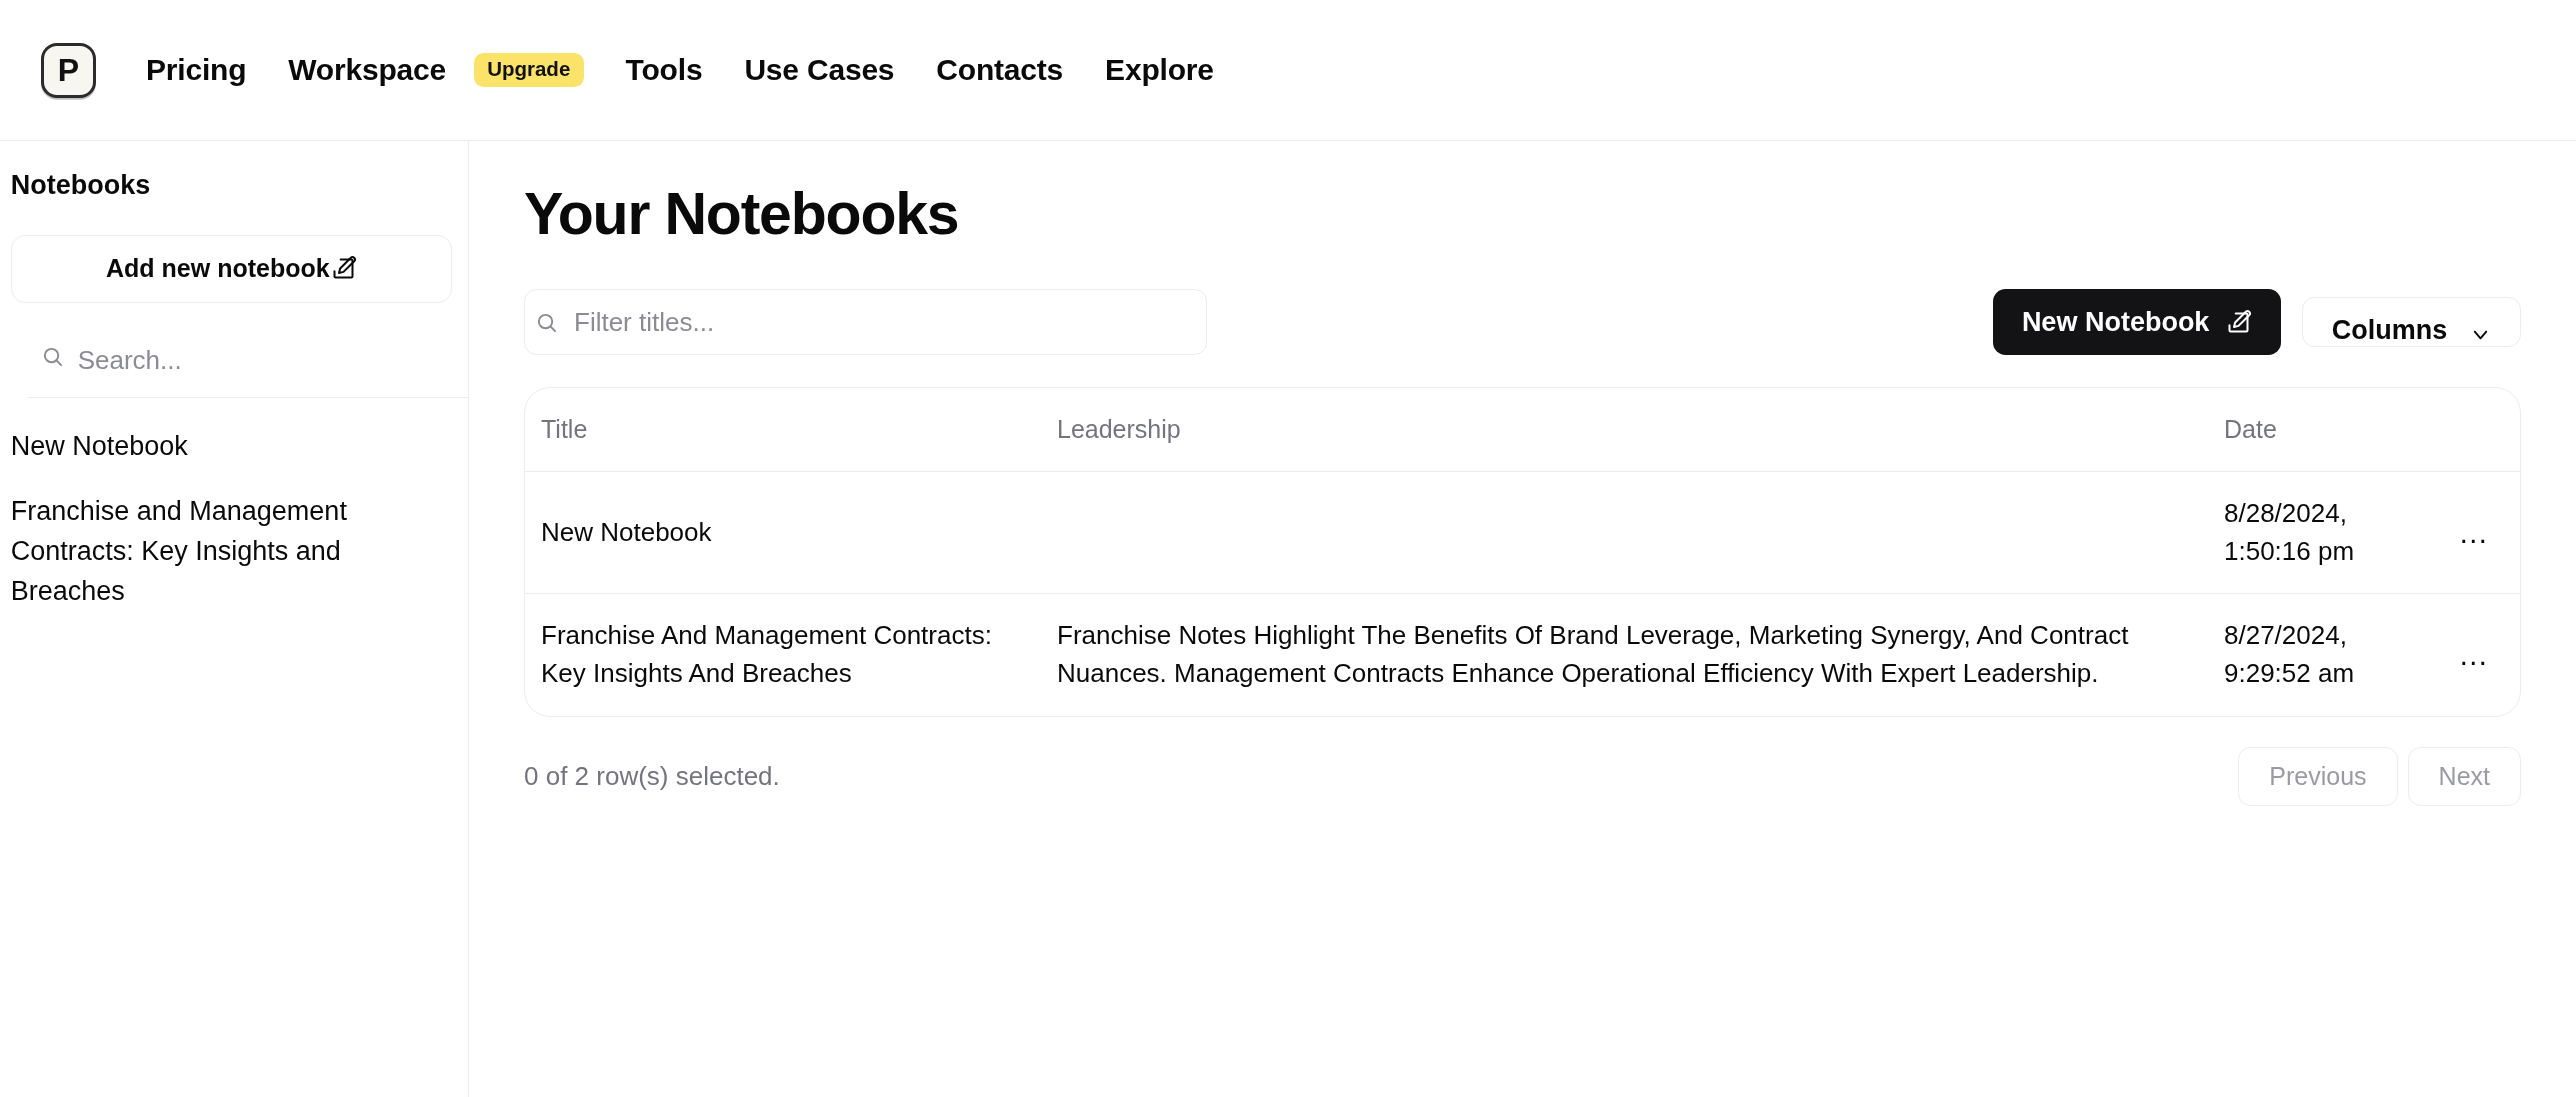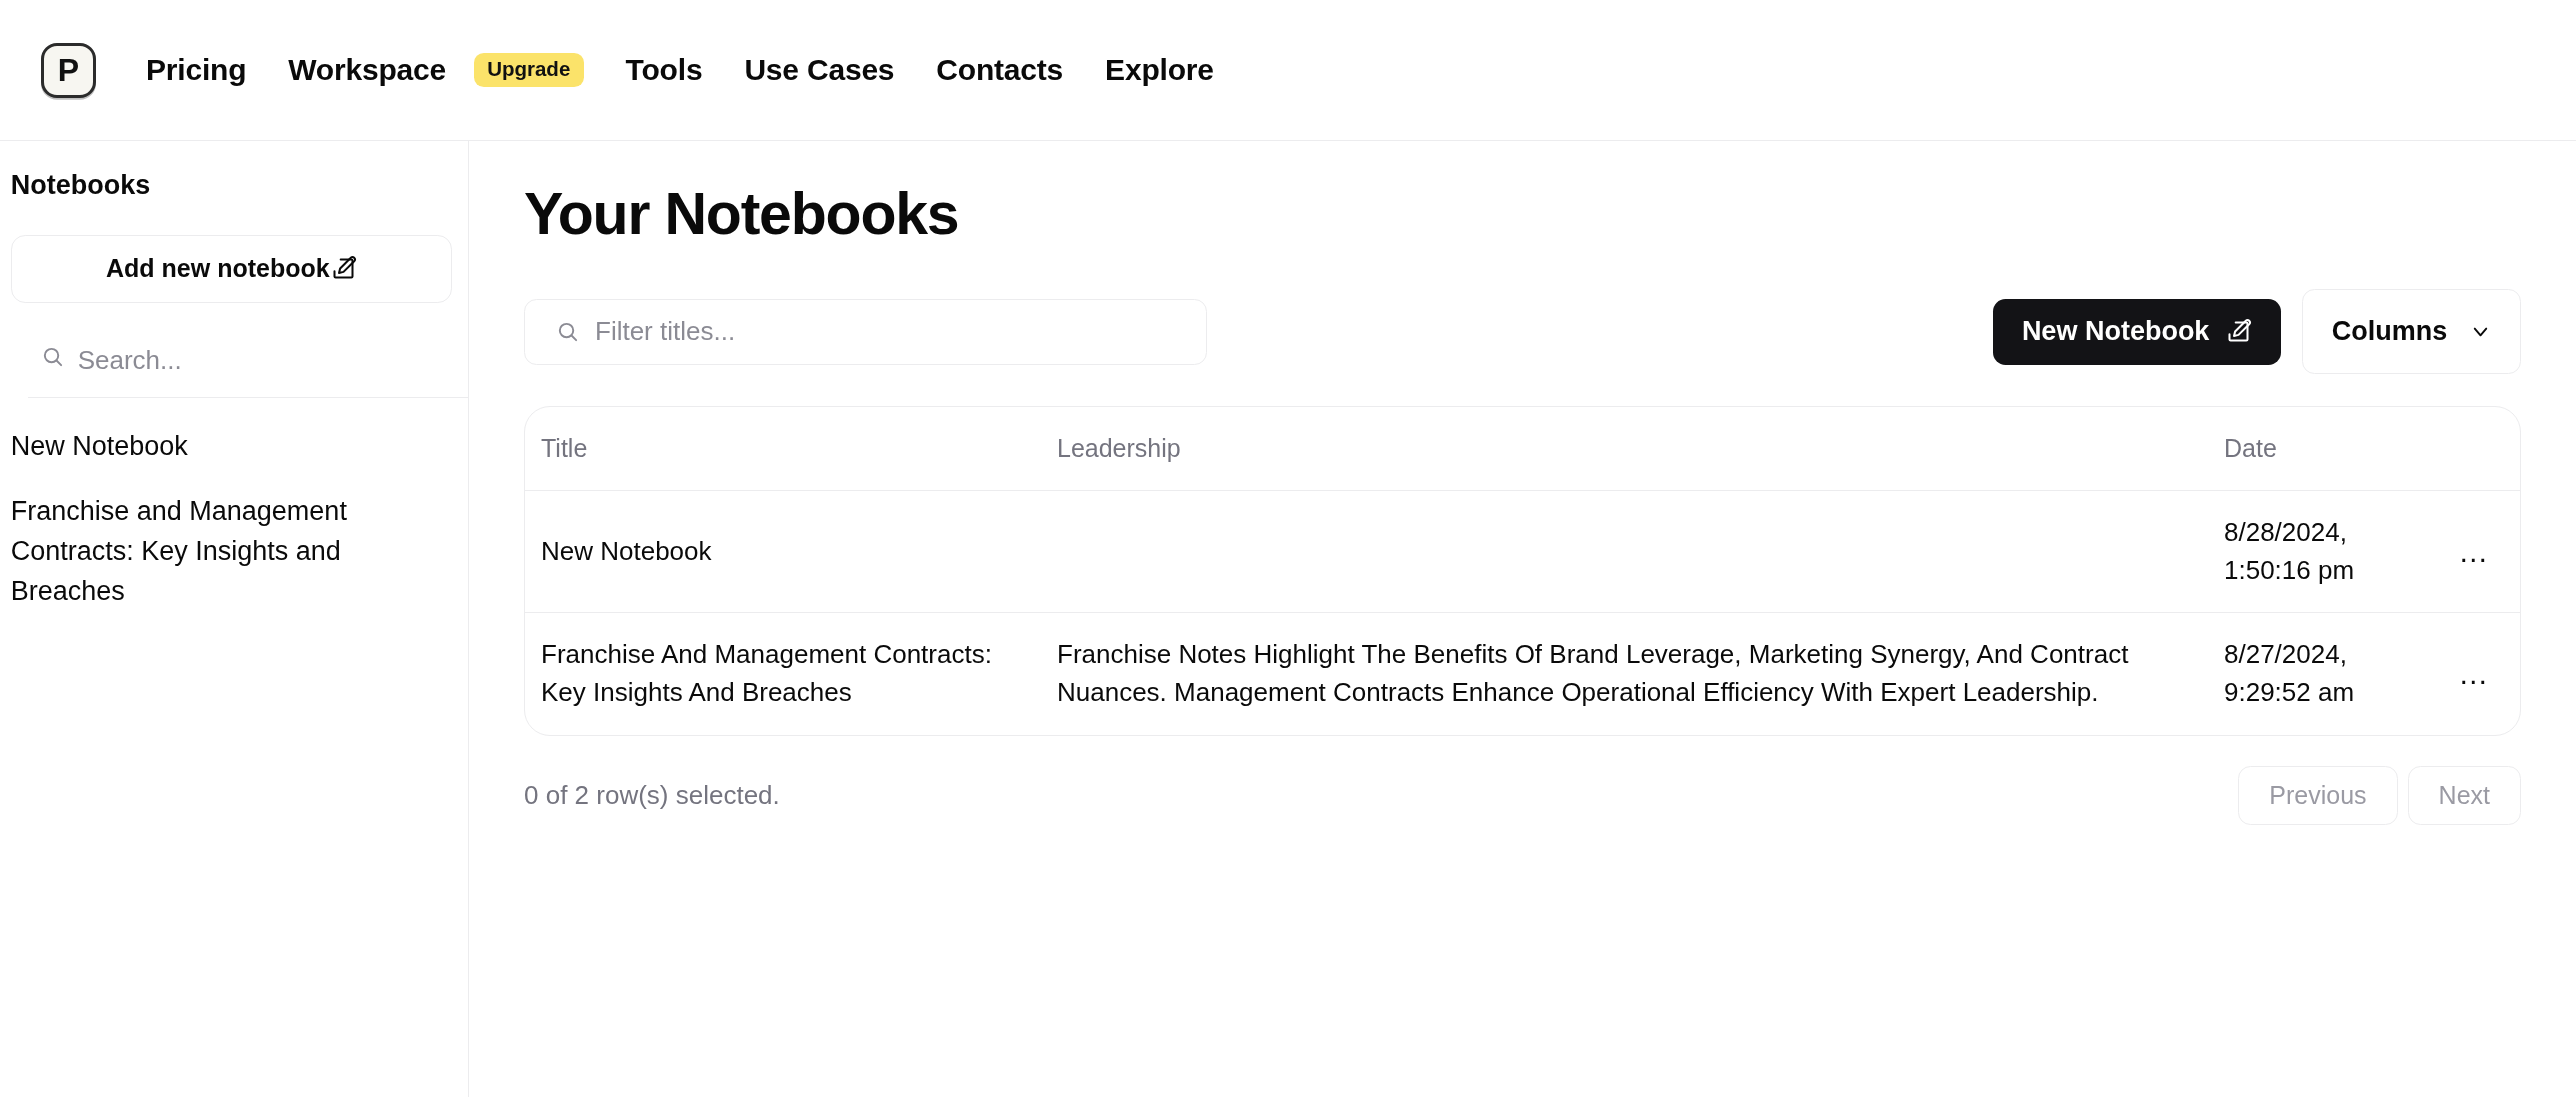--- a/index.html
+++ b/index.html
@@ -133,41 +133,41 @@
   .toolbar {
     display: flex; align-items: center;
     margin-top: 41px;
   }
   .filter-input {
     width: 683px;
     height: 66px;
     border: 1.8px solid #ececee;
     border-radius: 12.5px;
     display: flex; align-items: center; gap: 16px;
-    padding: 0 31px;
+    padding: 0 10px;
     background: #fff;
   }
   .filter-placeholder { font-size: 26px; color: #8b8b94; }
   .toolbar-right { margin-left: auto; display: flex; align-items: center; gap: 21.3px; }
   .new-notebook-btn {
     background: #131316;
     color: #fff;
     border-radius: 12.5px;
     height: 66px;
     padding: 0 28.5px;
     display: flex; align-items: center; gap: 16px;
     font-size: 27px; font-weight: bold;
   }
   .columns-btn {
     border: 1.8px solid #ececee;
     background: #fff;
     border-radius: 12.5px;
-    height: 85px;
+    height: 50px;
     padding: 0 28.5px;
-    display: flex; align-items: center; gap: 21.3px;
+    display: flex; align-items: flex-end; gap: 21.3px;
     font-size: 27px; font-weight: bold; color: #0a0a0a;
   }
 
   
   .table-card {
     margin-top: 32px;
     border: 1.8px solid #ececee;
     border-radius: 26px;
     overflow: hidden;
     background: #fff;

